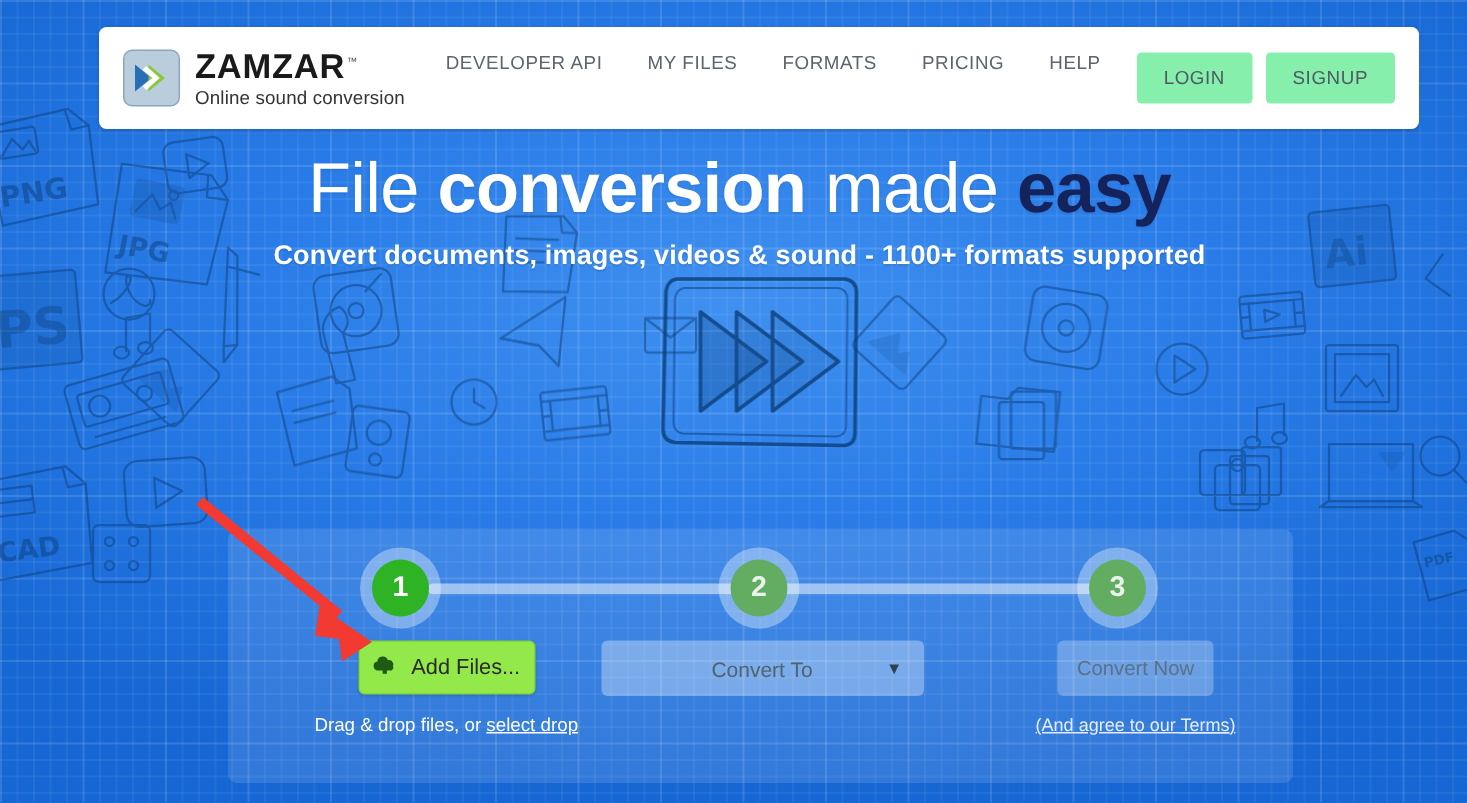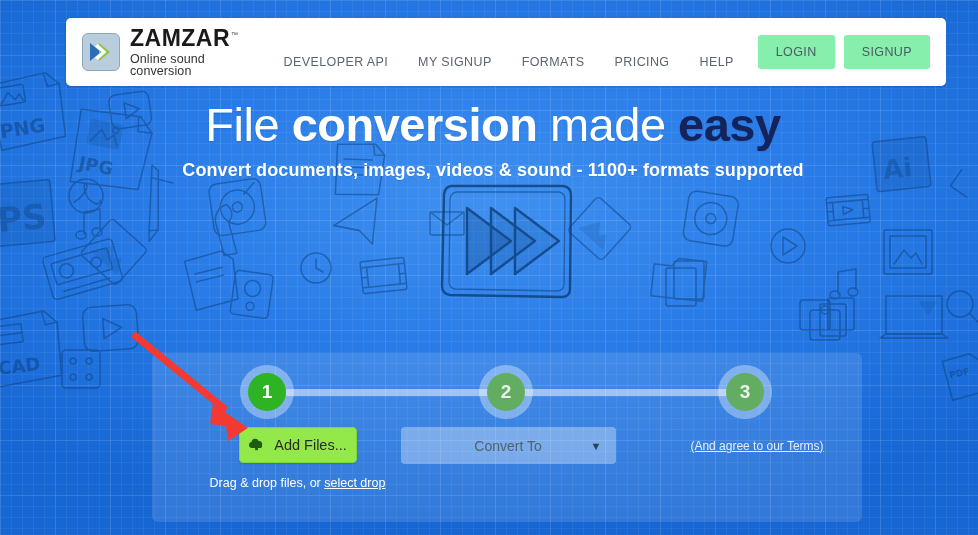--- a/index.html
+++ b/index.html
@@ -73,21 +73,21 @@
   }
   #logo-tm {
     font-size: 7px; vertical-align: super; color: #444; font-weight: normal;
     margin-left: 1px;
   }
   #logo-tag {
     font-size: 12.5px; color: #333; margin-top: 3px; letter-spacing: .1px;
   }
   #nav {
     margin-left: auto; margin-right: 16px;
-    display: flex; align-items: flex-end; gap: 0;
+    display: flex; align-items: flex-start; gap: 0;
   }
   .nav-link {
     font-size: 12.5px; color: #5a6570; letter-spacing: .4px;
     padding: 0 15px; text-decoration: none; white-space: nowrap;
   }
   .nav-btn {
     font-size: 12.5px; color: #4e5963; letter-spacing: .4px;
     background: #86efac; border: none; border-radius: 3px;
     padding: 10px 18px; margin-left: 9px; cursor: pointer;
     font-family: inherit; white-space: nowrap;
@@ -457,21 +457,21 @@
       <div id="logo-text">
         <div id="logo-word">
           <span>ZAMZAR</span><span id="logo-tm">™</span>
         </div>
         <div id="logo-tag">Online sound conversion</div>
       </div>
     </div>
 
     <nav id="nav">
       <a class="nav-link" href="#">DEVELOPER API</a>
-      <a class="nav-link" href="#">MY SIGNUP</a>
+      <a class="nav-link" href="#">MY FILES</a>
       <a class="nav-link" href="#">FORMATS</a>
       <a class="nav-link" href="#">PRICING</a>
       <a class="nav-link" href="#">HELP</a>
       <button class="nav-btn">LOGIN</button>
       <button class="nav-btn">SIGNUP</button>
     </nav>
   </div>
 
   <div id="hero">
     <h1 id="headline"><span>File </span><span class="b">conversion</span><span> made </span><span class="dark">easy</span></h1>
@@ -525,20 +525,21 @@
     </div>
 
     <div class="col" id="col2">
       <div id="convert-to">
         <span>Convert To</span>
         <span class="chev">▼</span>
       </div>
     </div>
 
     <div class="col" id="col3">
+      <button id="convert-now">Convert Now</button>
       <div id="terms-line"><span>(And agree to our </span><a href="#">Terms</a><span>)</span></div>
     </div>
   </div>
 
   <svg id="arrow" width="978" height="535" viewBox="0 0 978 535">
     <g>
       <path d="M133 334 L226 410" stroke="#f23a33" stroke-width="7" stroke-linecap="butt"></path>
       <path d="M248 428 L213 404 L210 424 L226 426 L228 441 Z" fill="#f23a33"></path>
     </g>
   </svg>

